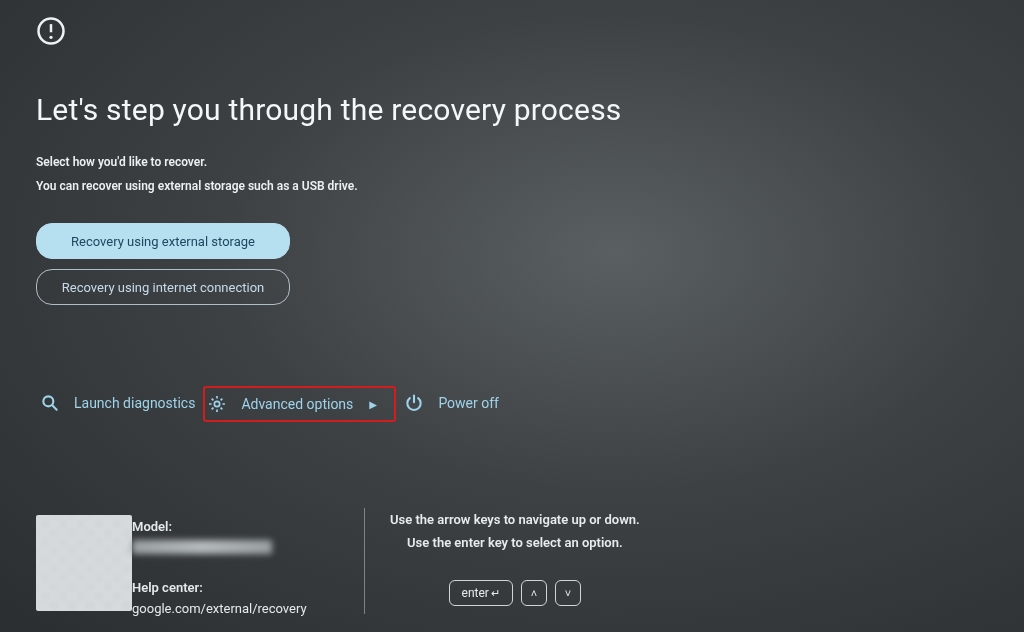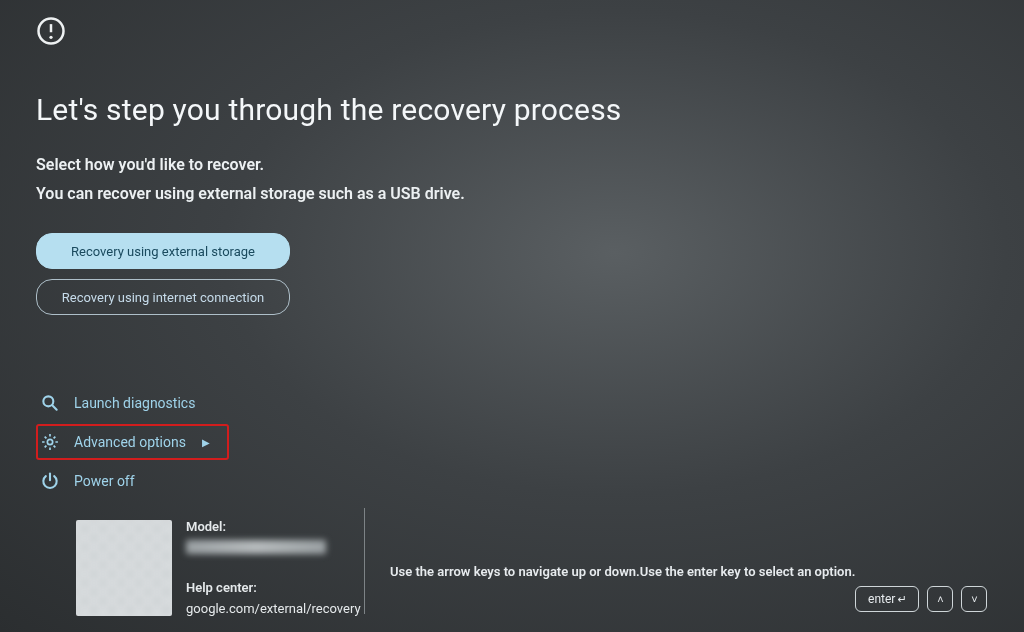--- a/index.html
+++ b/index.html
@@ -20,21 +20,21 @@
     top: 92px; left: 36px; right: 36px;
   }
   .title {
     font-size: 30px;
     font-weight: 400;
     color: #f4f7f9;
     margin-bottom: 28px;
     letter-spacing: 0.2px;
   }
   .subtext {
-    font-size: 16px;
+    font-size: 12px;
     font-weight: 600;
     color: #ecf0f2;
     margin-bottom: 10px;
   }
   .options {
     margin-top: 30px;
     display: flex;
     flex-direction: column;
     gap: 10px;
     width: 254px;
@@ -53,21 +53,20 @@
   }
   .opt-btn.selected {
     background: #b6dff0;
     color: #1a4a5e;
     border-color: #b6dff0;
   }
   .menu {
     position: absolute;
     top: 386px; left: 36px;
     display: flex;
-    flex-direction: column;
     gap: 4px;
   }
   .menu-item {
     display: flex;
     align-items: center;
     gap: 14px;
     height: 34px;
     color: #9fd3ea;
     font-size: 14px;
     cursor: pointer;
@@ -79,23 +78,21 @@
     border-radius: 3px;
     padding: 0 6px 0 2px;
     width: 193px;
     height: 36px;
   }
   .menu-item .chev { font-size: 10px; margin-left: 2px; }
   .footer {
     position: absolute;
     left: 36px; bottom: 16px;
     display: flex;
-    align-items: flex-end;
-    gap: 14px;
-    margin-left: 40px;
+    align-items: flex-start;
   }
   .qr {
     width: 96px; height: 96px;
     background: #d7dbdd;
     border-radius: 2px;
     position: relative;
     overflow: hidden;
   }
   .qr::before {
     content:"";
@@ -114,22 +111,22 @@
   }
   .help-label { font-weight:600; margin-top:20px; }
   .divider {
     position:absolute;
     left: 364px; bottom: 18px;
     width: 1px; height: 106px;
     background: #7d8386;
   }
   .instructions {
     position:absolute;
-    left: 390px; bottom: 20px;
-    display:flex; 
+    left: 390px; bottom: 26px;
+    display:flex; flex-direction:column;align-items:center;
   }
   .instr-line { font-size:13px; font-weight:600; color:#e7ebee; margin-bottom:8px; }
   .key-row { display:flex; gap:8px; margin-top:22px; }
   .key {
     border:1.5px solid #cfd6d9;
     border-radius:6px;
     height:26px;
     display:flex; align-items:center; justify-content:center;
     background:transparent;
     color:#e7ebee;

